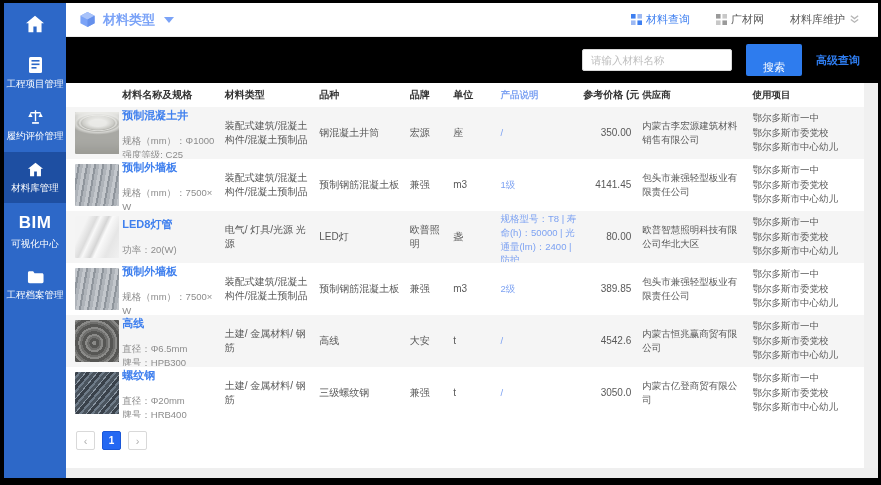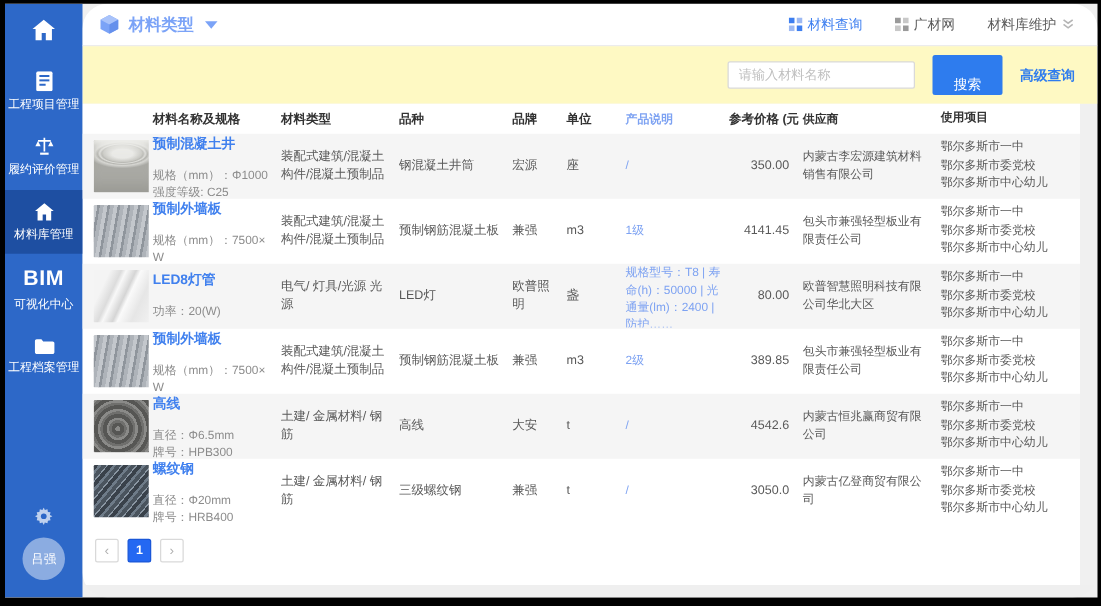--- a/index.html
+++ b/index.html
@@ -13,31 +13,31 @@
   .side-item { display:flex; flex-direction:column; align-items:center; gap:5px; padding:10px 2px; cursor:pointer; }
   .side-item.active { background:#1e4fa2; }
   .side-label { color:#fff; font-size:9.5px; line-height:1.2; text-align:center; white-space:nowrap; }
   .bim-text { color:#fff; font-size:17px; font-weight:bold; letter-spacing:.5px; }
   .side-spacer { flex:1; }
   .side-bottom { display:flex; flex-direction:column; align-items:center; gap:10px; padding-bottom:14px; }
   .avatar { width:34px; height:34px; border-radius:50%; background:rgba(255,255,255,.45); color:#fff; font-size:10px; display:flex; align-items:center; justify-content:center; cursor:pointer; }
   .icon-svg { display:block; }
 
   
-  .main { flex:1; display:flex; flex-direction:column; overflow:hidden;border-radius:20px; }
+  .main { flex:1; display:flex; flex-direction:column; overflow:hidden; }
   .topbar { height:34px; background:#fff; border-bottom:1px solid #ececec; display:flex; align-items:center; justify-content:space-between; padding:0 18px 0 13px; flex-shrink:0; }
   .title-group { display:flex; align-items:center; gap:7px; cursor:pointer; }
   .page-title { color:#7ba3f7; font-size:13px; font-weight:bold; }
   .caret-down { width:0; height:0; border-left:5px solid transparent; border-right:5px solid transparent; border-top:6px solid #7ba3f7; margin-left:2px; }
   .top-links { display:flex; align-items:center; gap:26px; }
   .top-link { display:flex; align-items:center; gap:4px; font-size:11px; color:#5a5a5a; cursor:pointer; text-decoration:none; }
   .top-link.primary { color:#3e7ff0; }
 
   
-  .search-strip { background:#fef9c3; display:flex; align-items:center; justify-content:flex-end; gap:14px; padding:7px 18px 7px 0; flex-shrink:0; }
+  .search-strip { background:#000000; display:flex; align-items:center; justify-content:flex-end; gap:14px; padding:7px 18px 7px 0; flex-shrink:0; }
   .search-input { width:150px; height:22px; border:1px solid #d9d9d9; border-radius:2px; padding:0 8px; font-size:10.5px; color:#333; outline:none; font-family:inherit; }
   .search-input::placeholder { color:#bfbfbf; }
   .search-btn { height:23px; padding:16px 17px; background:#2e7cee; color:#fff; border:none; border-radius:2px; font-size:11px; cursor:pointer; font-family:inherit; }
   .adv-link { color:#2e7cee; font-size:11px; font-weight:bold; cursor:pointer; text-decoration:none; }
 
   
   .table-wrap { background:#fff; margin-right:14px; flex-shrink:0; padding-bottom:8px; }
   .thead { display:flex; align-items:center; height:24px; padding:0 4px 0 6px; }
   .hcell { font-size:10px; font-weight:bold; color:#333; white-space:nowrap; overflow:hidden; padding:0 3px; }
   .trow { display:flex; align-items:center; height:52px; padding:2px 4px 2px 6px; overflow:hidden; cursor:pointer; }
@@ -130,29 +130,20 @@
         <span>
           <svg class="icon-svg" width="17" height="14" viewBox="0 0 18 14">
               <path d="M1 2.5C1 1.7 1.7 1 2.5 1h4l1.5 2h8c.8 0 1.5.7 1.5 1.5V12c0 .8-.7 1.5-1.5 1.5h-13C1.7 13.5 1 12.8 1 12V2.5z" fill="#fff"></path>
             </svg>
         </span>
         <span class="side-label">工程档案管理</span>
       </div>
 
       <div class="side-spacer"></div>
 
-      <div class="side-bottom">
-        <span style="cursor:pointer;opacity:.85">
-          <svg class="icon-svg" width="14" height="14" viewBox="0 0 16 16">
-              <path d="M8 0l1 2.2 2.4-.6.4 2.4 2.4.4-.6 2.4L16 8l-2.4 1.2.6 2.4-2.4.4-.4 2.4-2.4-.6L8 16l-1.2-2.2-2.4.6-.4-2.4-2.4-.4.6-2.4L0 8l2.2-1.2-.6-2.4 2.4-.4.4-2.4 2.4.6z" fill="#d9e4f5"></path>
-              <circle cx="8" cy="8" r="2.6" fill="#2d68c8"></circle>
-            </svg>
-        </span>
-        <div class="avatar">吕强</div>
-      </div>
     </aside>
 
     <main class="main">
 
       <header class="topbar">
         <div class="title-group">
           <span>
             <svg class="icon-svg" width="17" height="17" viewBox="0 0 18 18">
                 <path d="M9 1 16.5 5v8L9 17 1.5 13V5L9 1z" fill="#7ba3f7"></path>
                 <path d="M9 1 16.5 5 9 9 1.5 5 9 1z" fill="#a9c3fa"></path>

